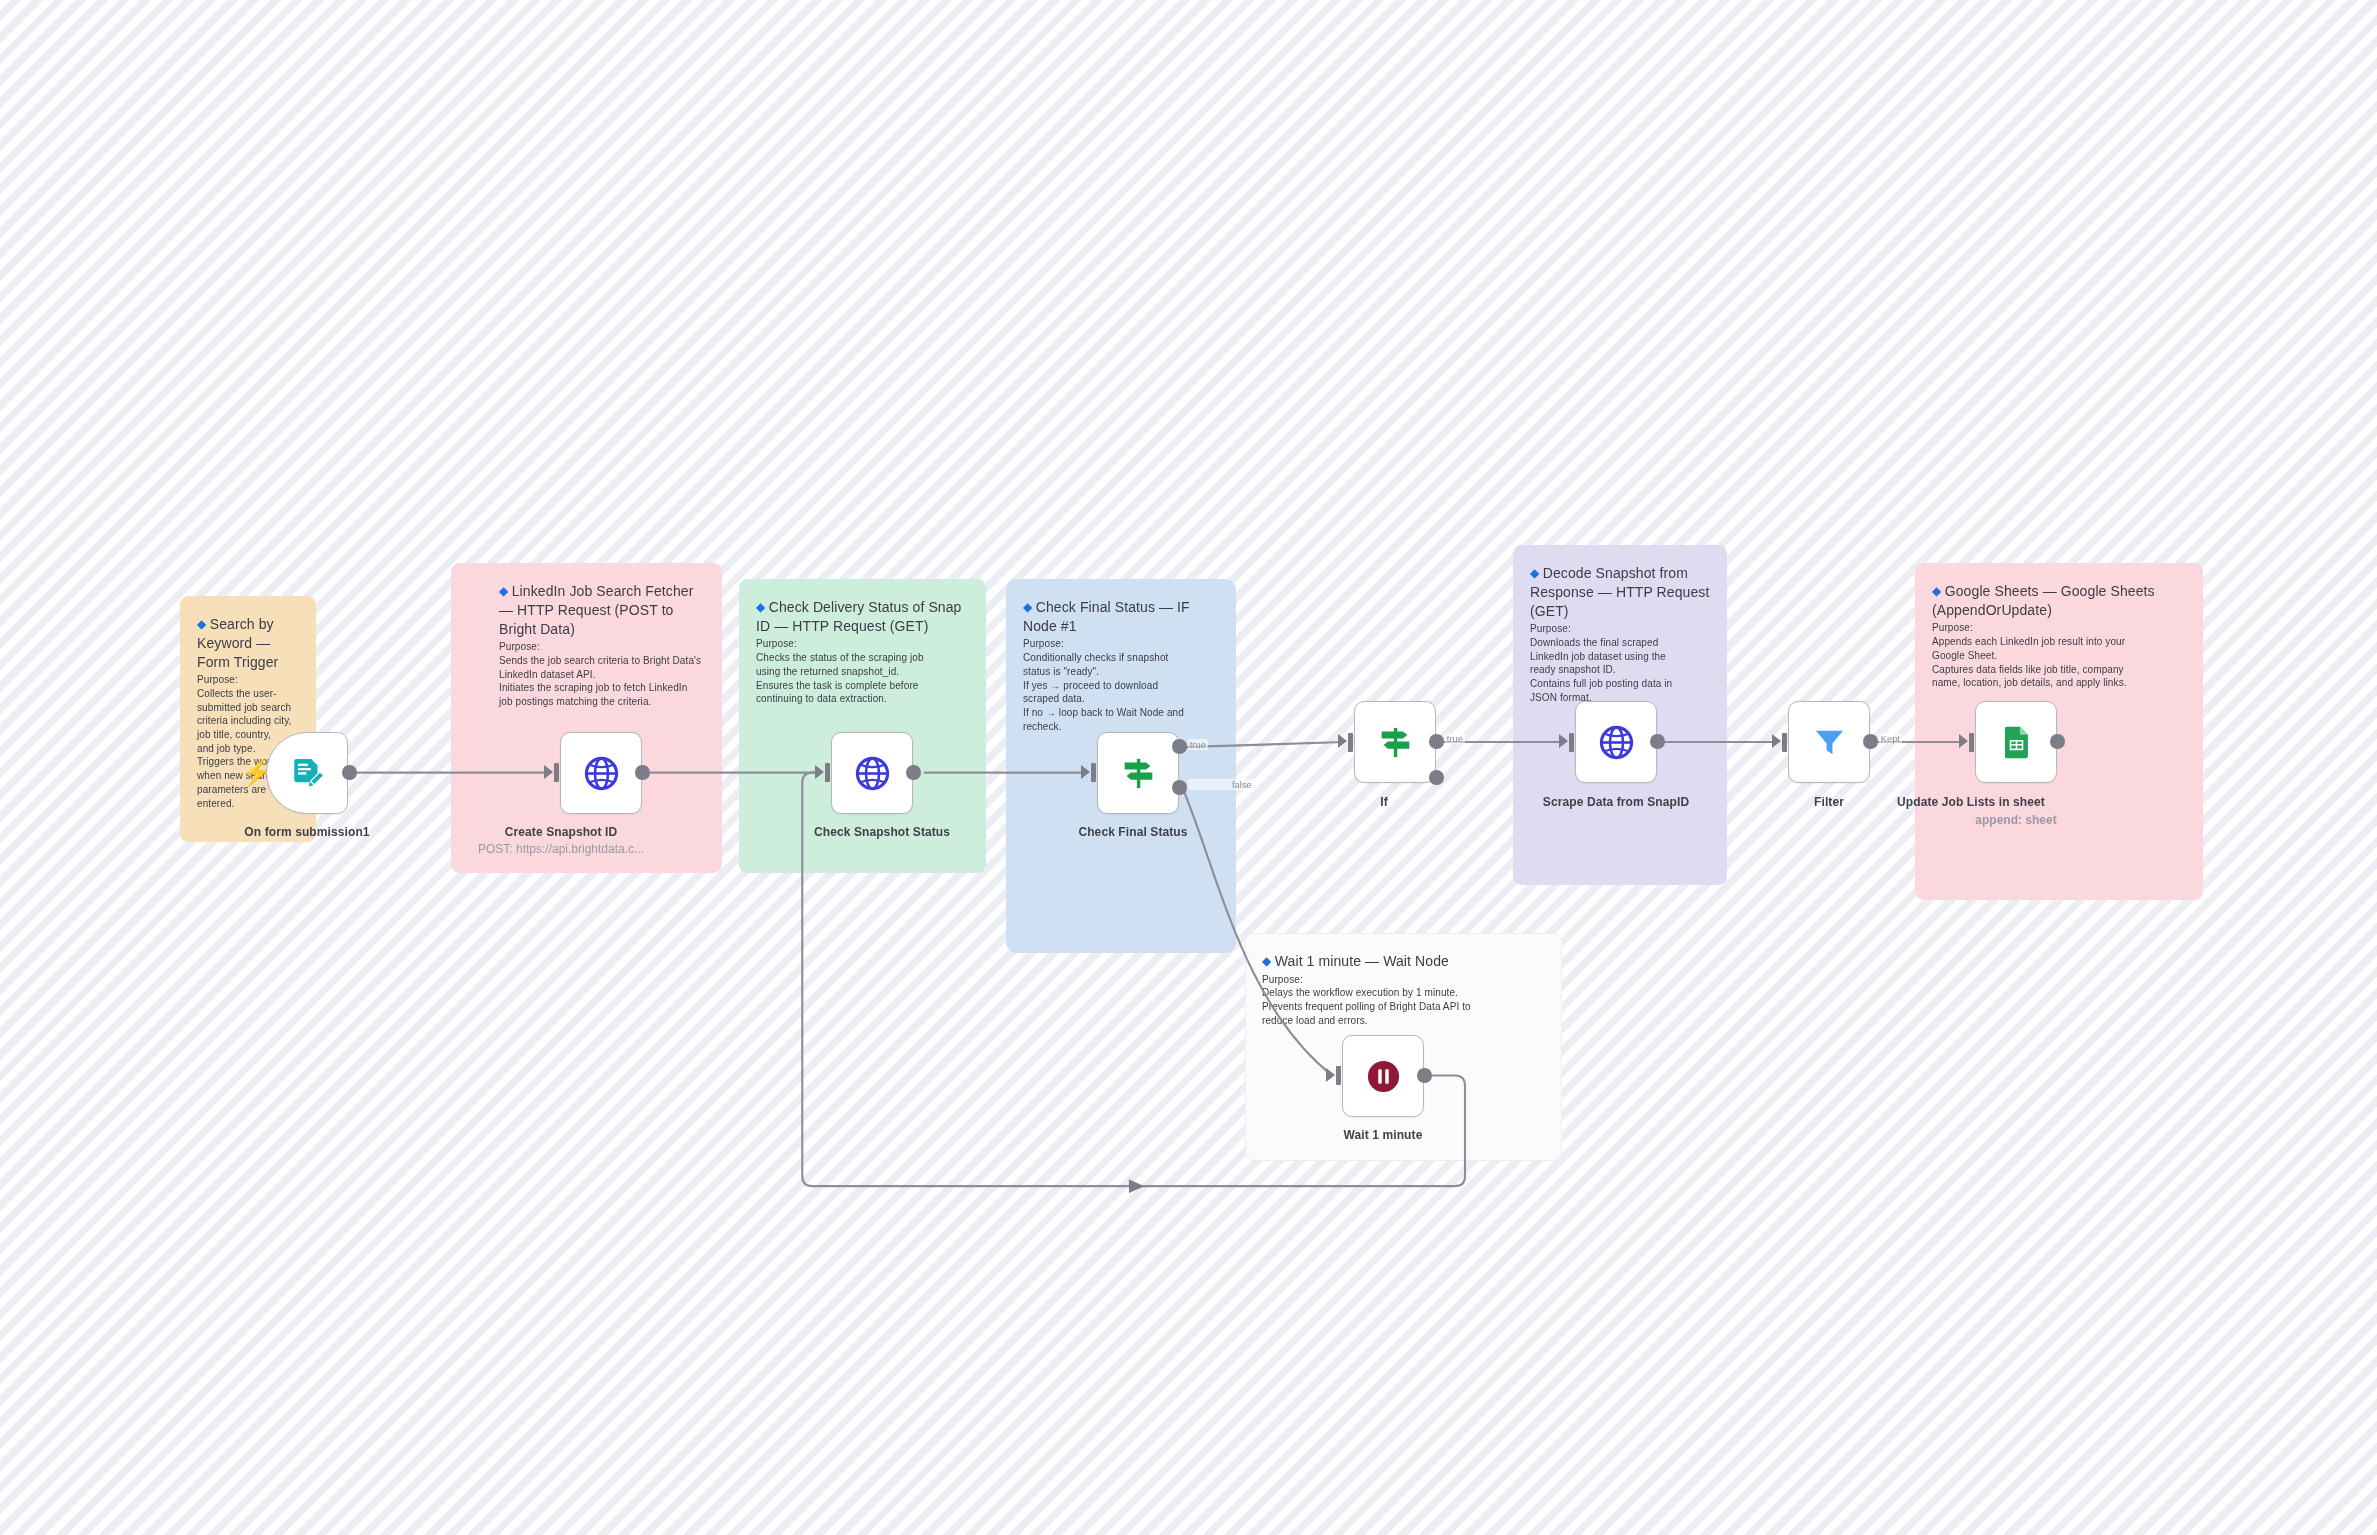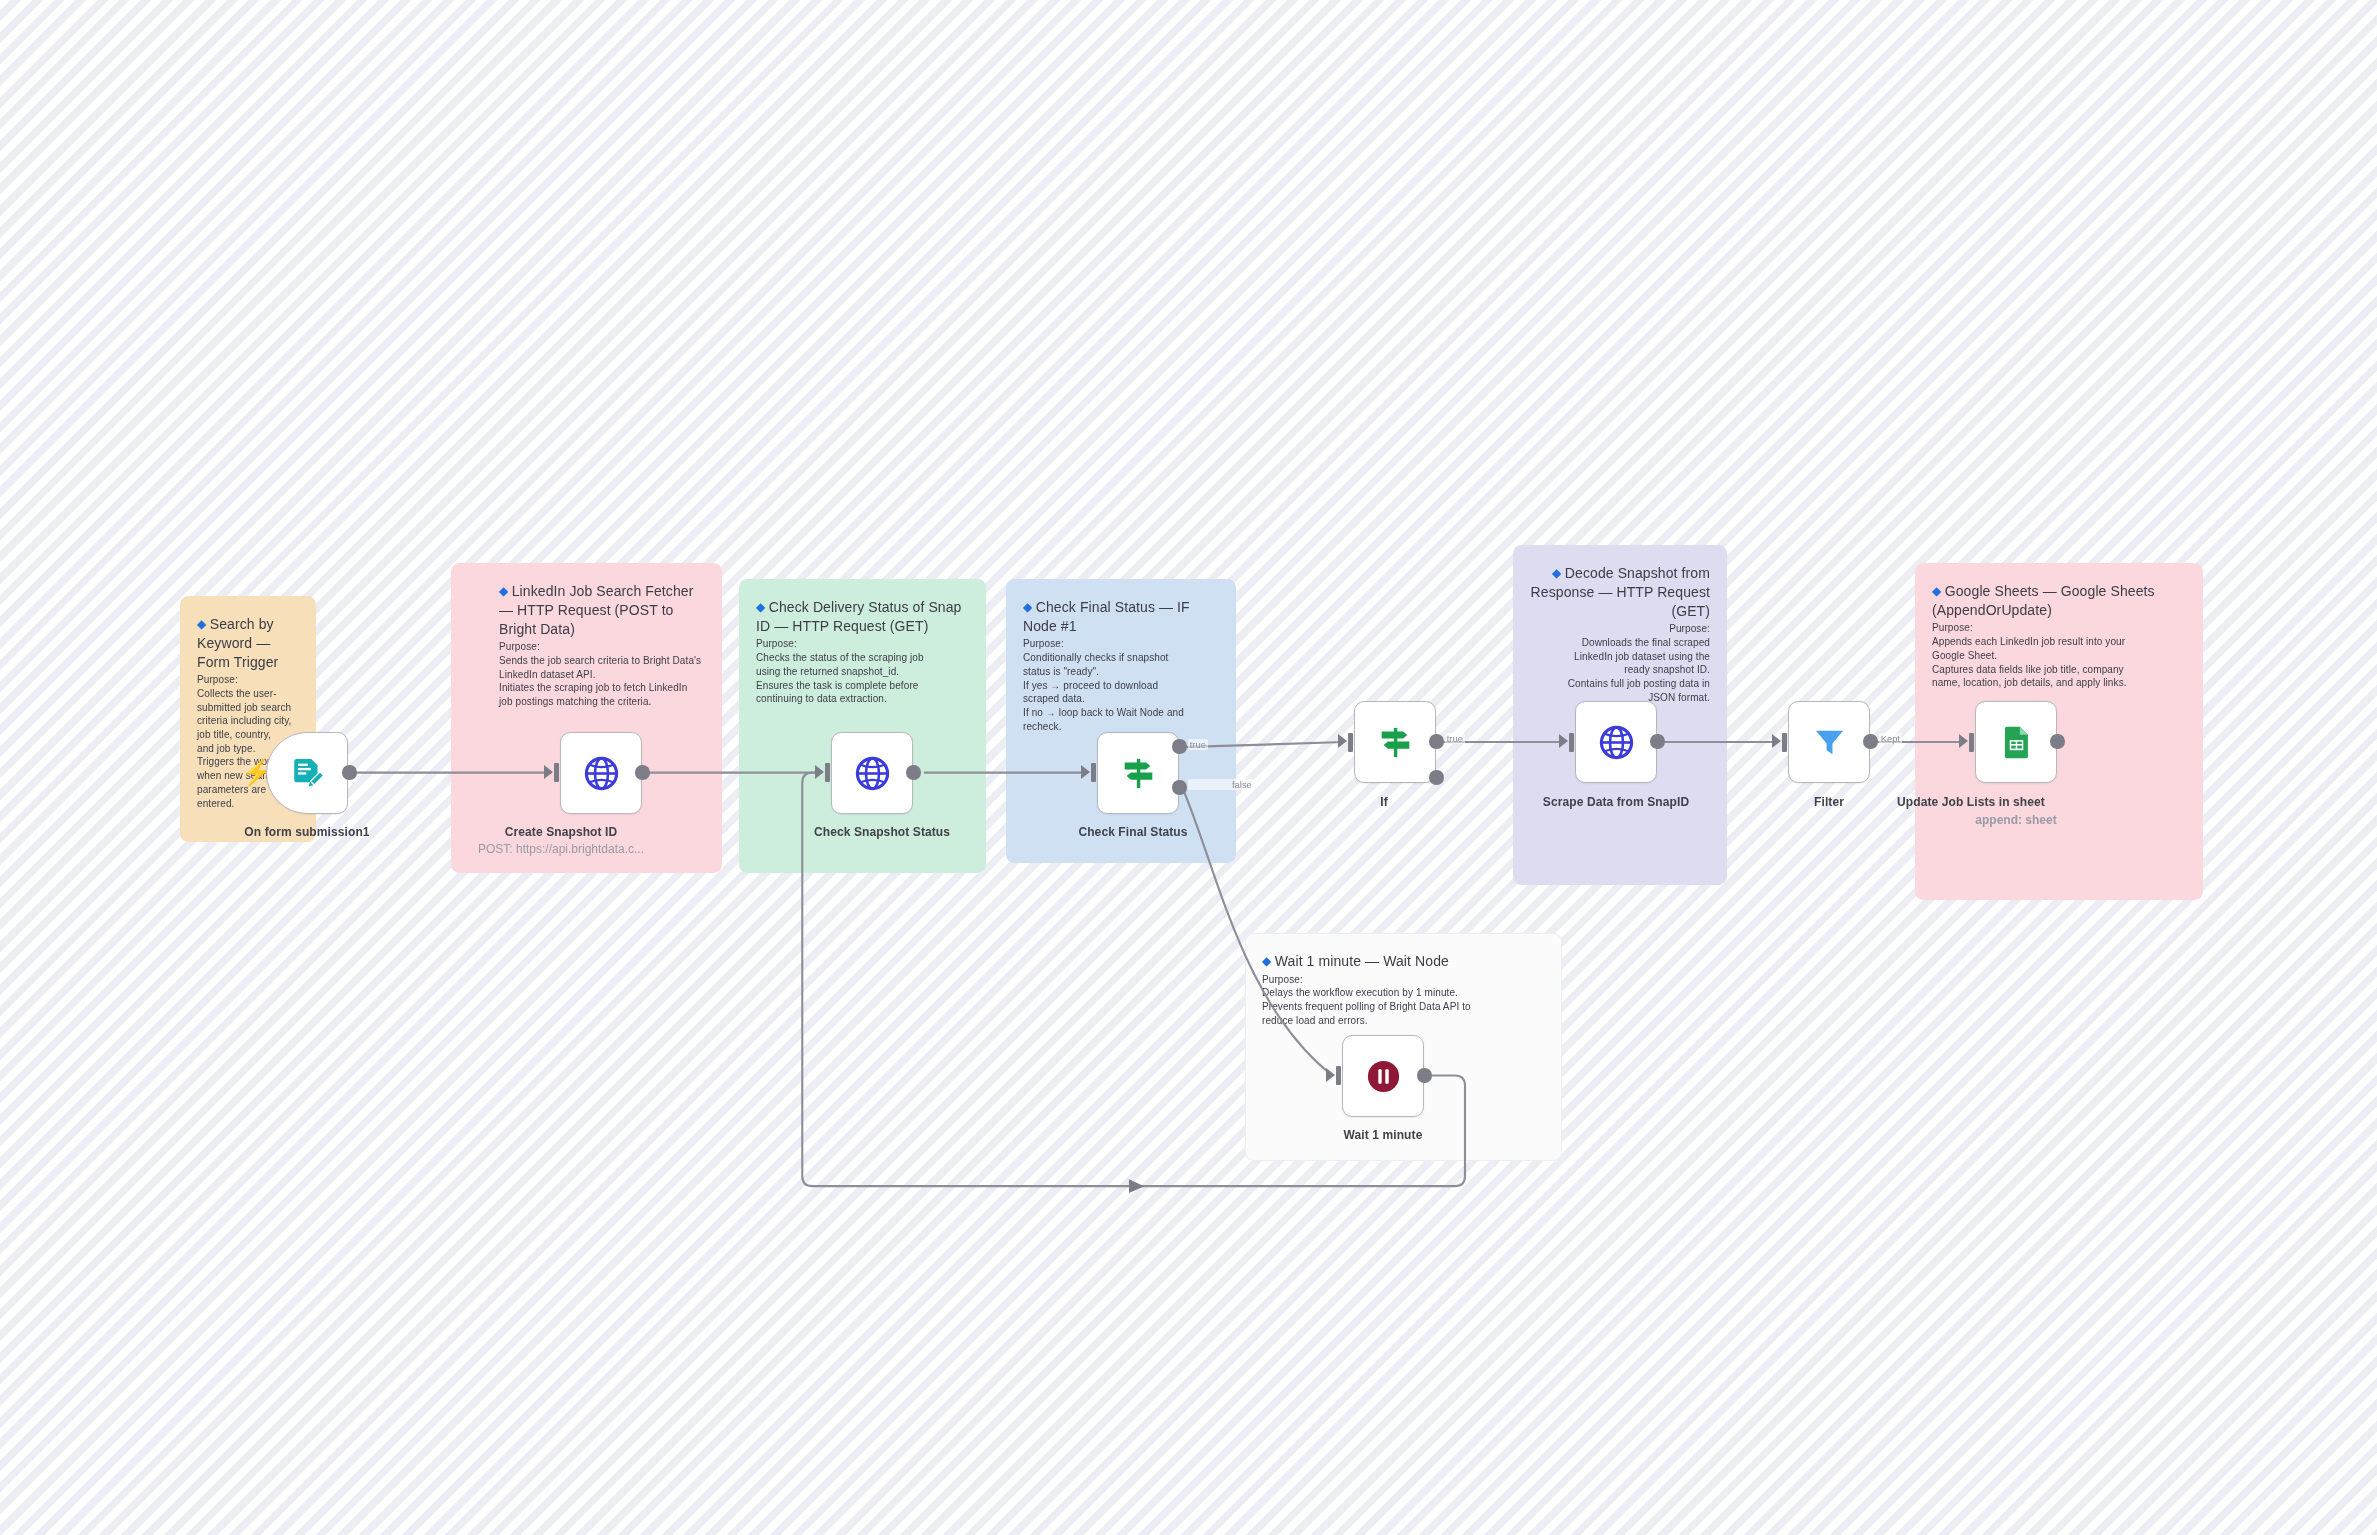--- a/index.html
+++ b/index.html
@@ -160,34 +160,34 @@
     <p class="note-title">
       <span class="dia">◆</span><span>Check Delivery Status of Snap ID — HTTP Request (GET)</span>
     </p>
     <p class="note-body">Purpose:
 Checks the status of the scraping job
 using the returned snapshot_id.
 Ensures the task is complete before
 continuing to data extraction.</p>
   </div>
 
-  <div class="sticky" style="left:1006px; top:579px; width:230px; height:284px; background:#cfe0f3;">
+  <div class="sticky" style="left:1006px; top:579px; width:230px; height:374px; background:#cfe0f3;border-radius:11px;">
     <p class="note-title">
       <span class="dia">◆</span><span>Check Final Status — IF Node #1</span>
     </p>
     <p class="note-body">Purpose:
 Conditionally checks if snapshot
 status is "ready".
 If yes → proceed to download
 scraped data.
 If no → loop back to Wait Node and
 recheck.</p>
   </div>
 
-  <div class="sticky" style="left:1513px; top:545px; width:214px; height:340px; background:#dedcf0;text-align:right;">
+  <div class="sticky" style="left:1513px; top:545px; width:214px; height:340px; background:#dedcf0;">
     <p class="note-title">
       <span class="dia">◆</span><span>Decode Snapshot from Response — HTTP Request (GET)</span>
     </p>
     <p class="note-body">Purpose:
 Downloads the final scraped
 LinkedIn job dataset using the
 ready snapshot ID.
 Contains full job posting data in
 JSON format.</p>
   </div>

